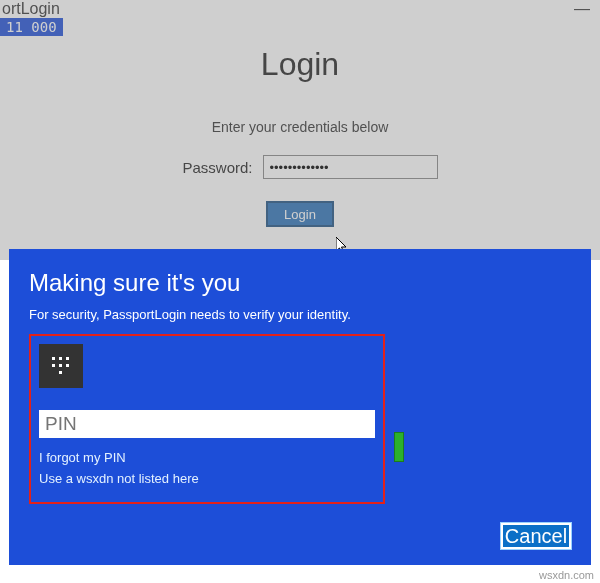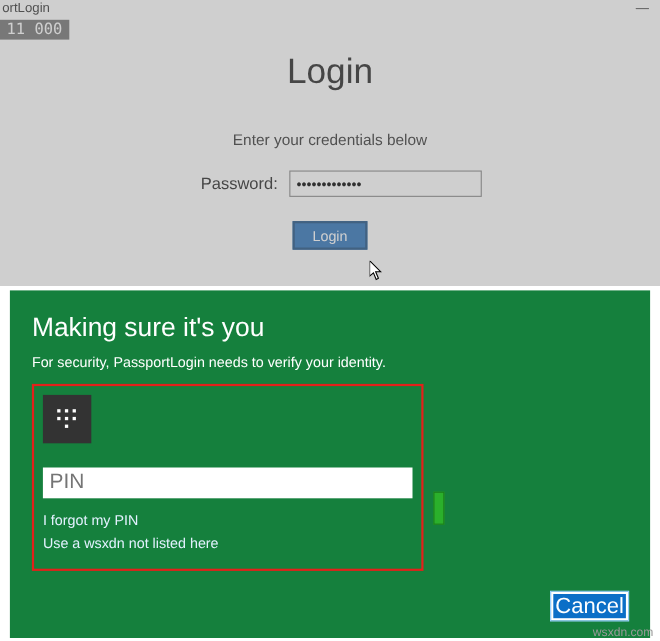--- a/index.html
+++ b/index.html
@@ -15,30 +15,30 @@
       position: absolute;
       top: 0; left: 0;
       width: 600px;
       height: 260px;
       background: rgba(128,128,128,0.38);
       z-index: 5;
       pointer-events: none;
     }
     .title-bar {
       height: 18px;
-      font-size: 12px;
+      font-size: 16px;
       padding-left: 2px;
       color: #333;
       background: #fff;
       display: flex;
       justify-content: space-between;
     }
     .title-bar .dash { padding-right: 10px; letter-spacing: 0px;}
     .counters {
-      background: #737373;
+      background: #1d4ed8;
       color: #fff;
       font-family: "Consolas", monospace;
       font-size: 14px;
       padding: 1px 6px;
       display: inline-block;
     }
     .login-area {
       text-align: center;
       padding-top: 10px;
     }
@@ -88,24 +88,24 @@
     .cursor {
       position: absolute;
       left: 336px;
       top: 237px;
       z-index: 6;
       pointer-events: none;
     }
     .dialog {
       position: absolute;
       left: 9px;
-      top: 264px;
+      top: 249px;
       width: 582px;
       height: 316px;
-      background: #15803d;
+      background: #1d4ed8;
       color: #fff;
       padding: 20px 20px 10px 20px;
       z-index: 10;
     }
     .dialog-title {
       font-size: 24px;
       font-weight: 300;
       margin-bottom: 10px;
     }
     .dialog-sub {

